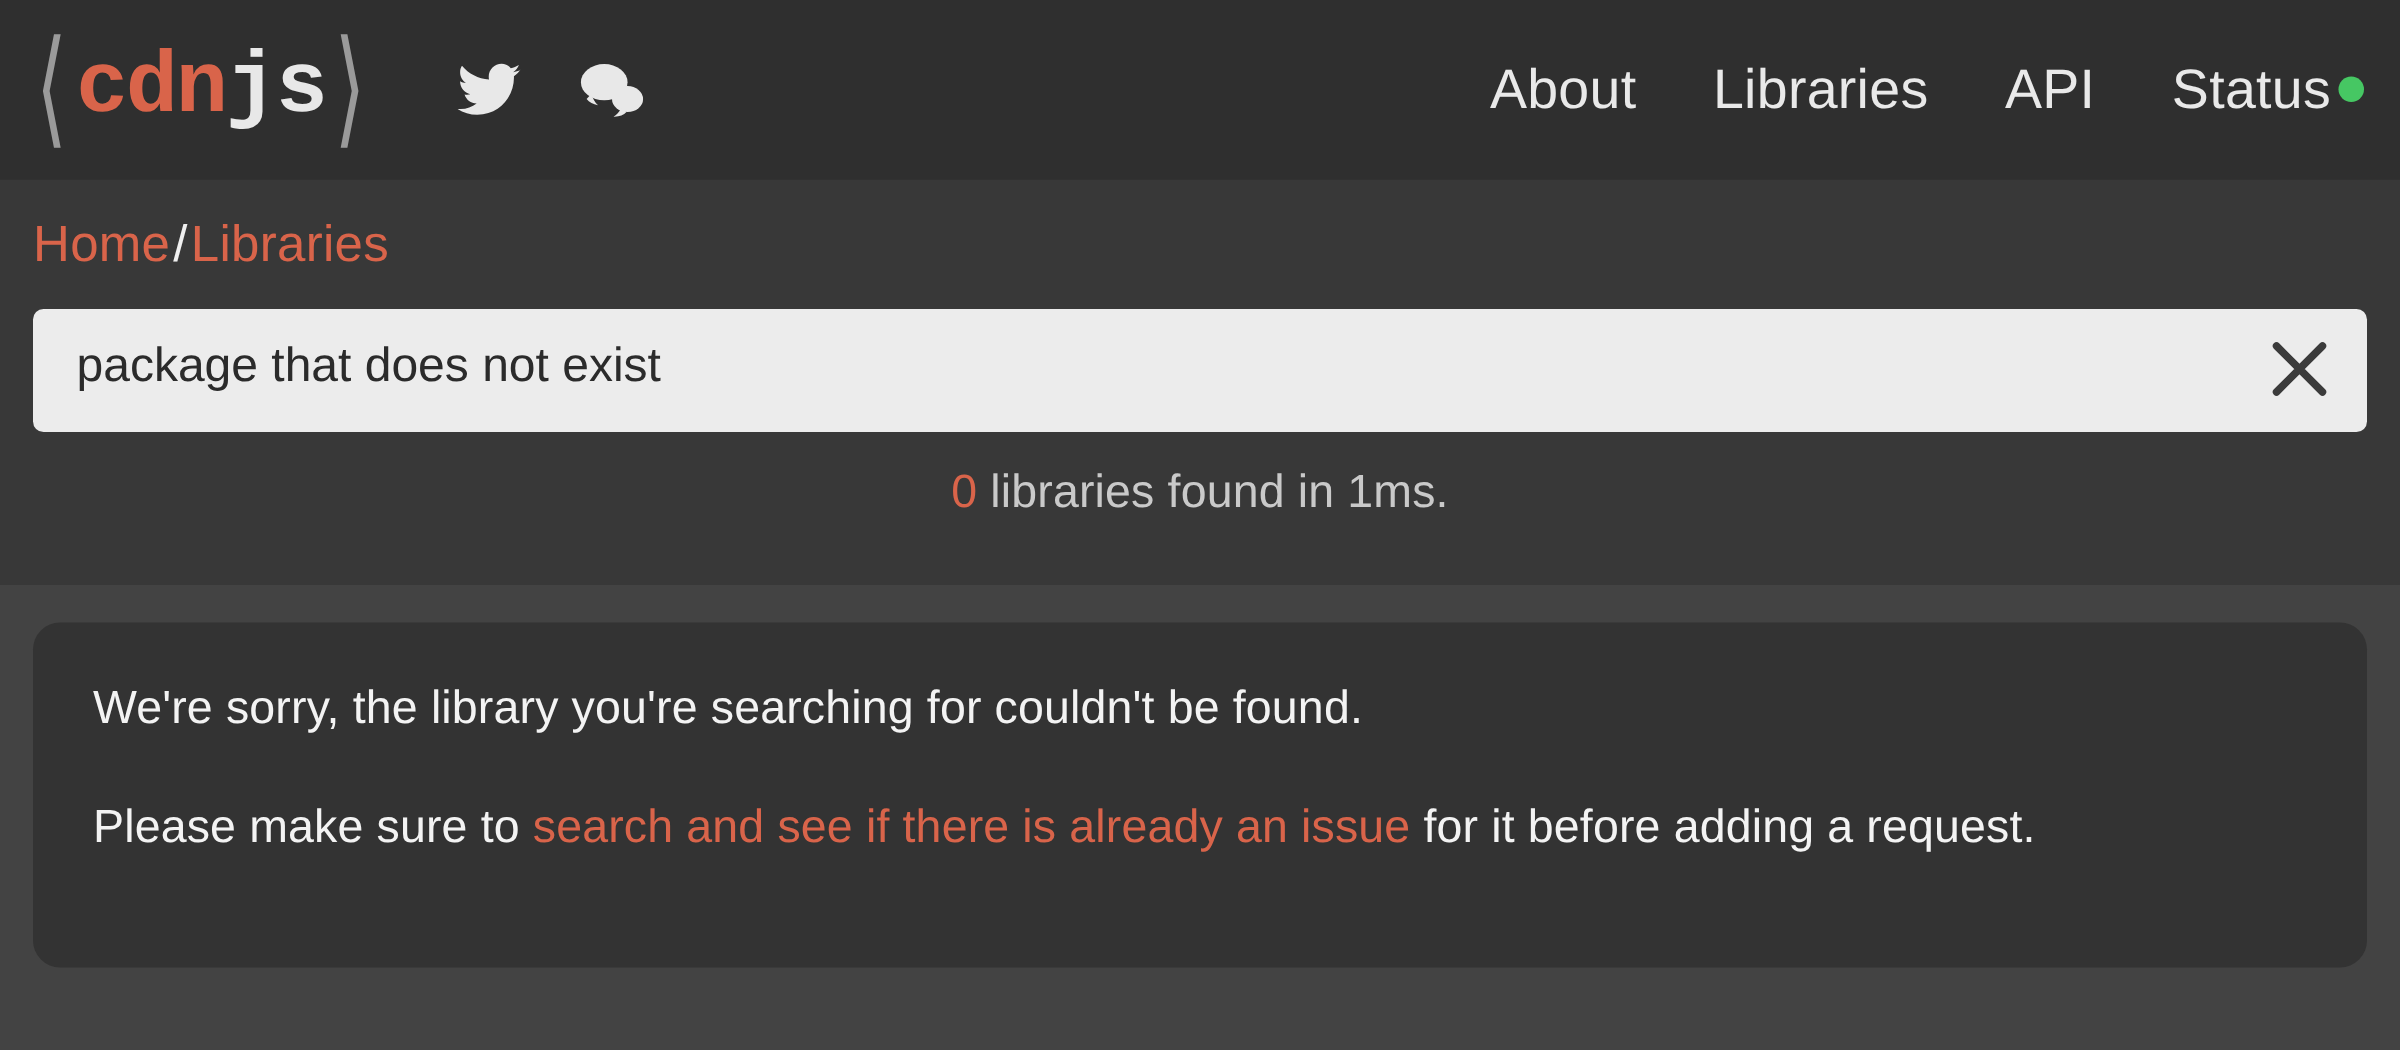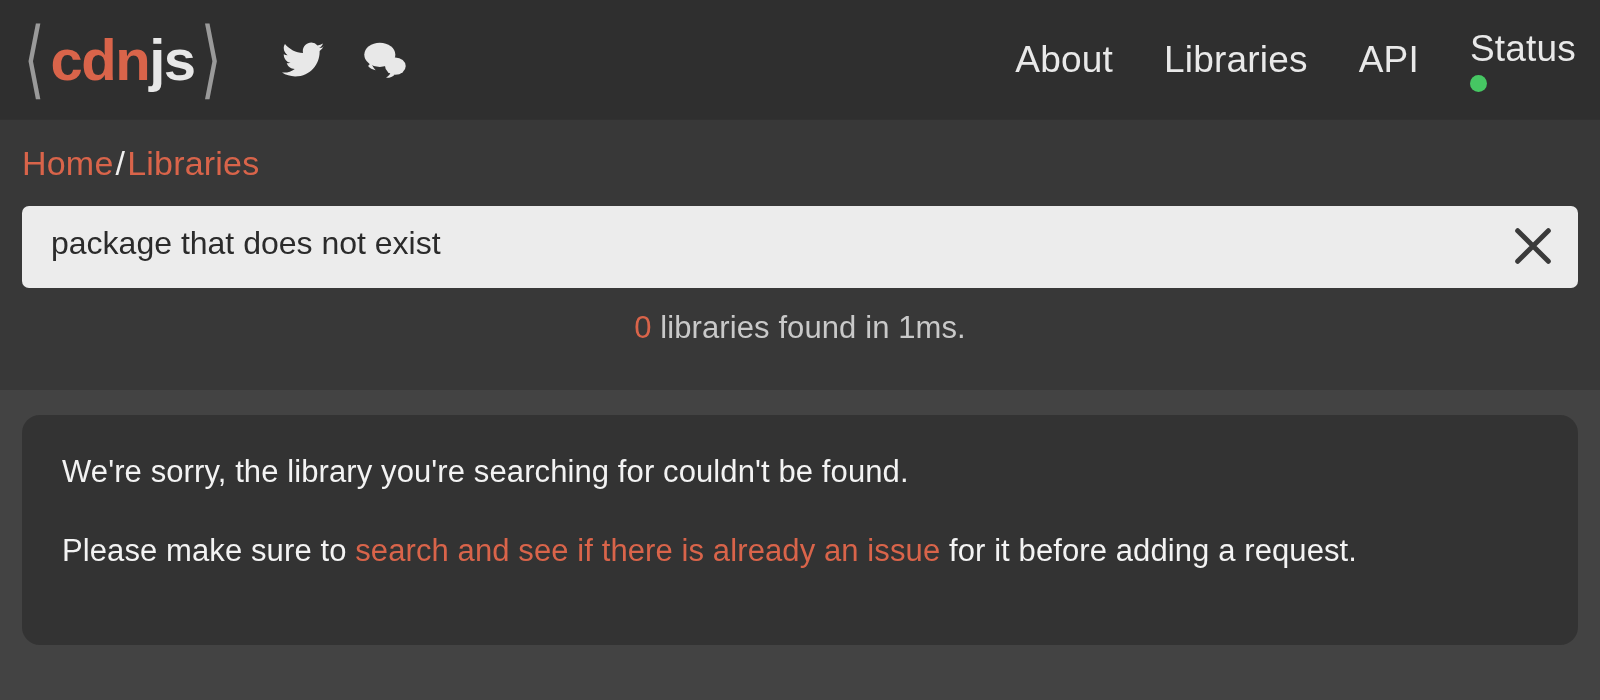--- a/index.html
+++ b/index.html
@@ -44,21 +44,21 @@
     display: inline-block;
     margin-top: -2px;
   }
   .brand-bracket.left { margin-right: 4px; }
   .brand-bracket.right { margin-left: 4px; }
   .brand-text {
     font-size: 58px;
     font-weight: 700;
     letter-spacing: -1.5px;
     line-height: 1;
-    font-family: Liberation Sans, sans-serif;
+    font-family: Liberation Mono, monospace;
   }
   .brand-cdn { color: #d9644a; }
   .brand-js { color: #e8e8e8; }
 
   .social {
     display: flex;
     align-items: center;
     gap: 38px;
     margin-left: 14px;
   }
@@ -81,23 +81,22 @@
   .nav-link {
     color: #e9e9e9;
     font-size: 37px;
     font-weight: 400;
     text-decoration: none;
     letter-spacing: 0.2px;
     white-space: nowrap;
   }
   .nav-status {
     display: inline-flex;
-    align-items: flex-start;
+    align-items: center;
     gap: 5px;
-    flex-direction: column;
   }
   .status-dot {
     width: 17px;
     height: 17px;
     border-radius: 50%;
     background: #46c763;
     display: inline-block;
     flex: none;
   }
 

